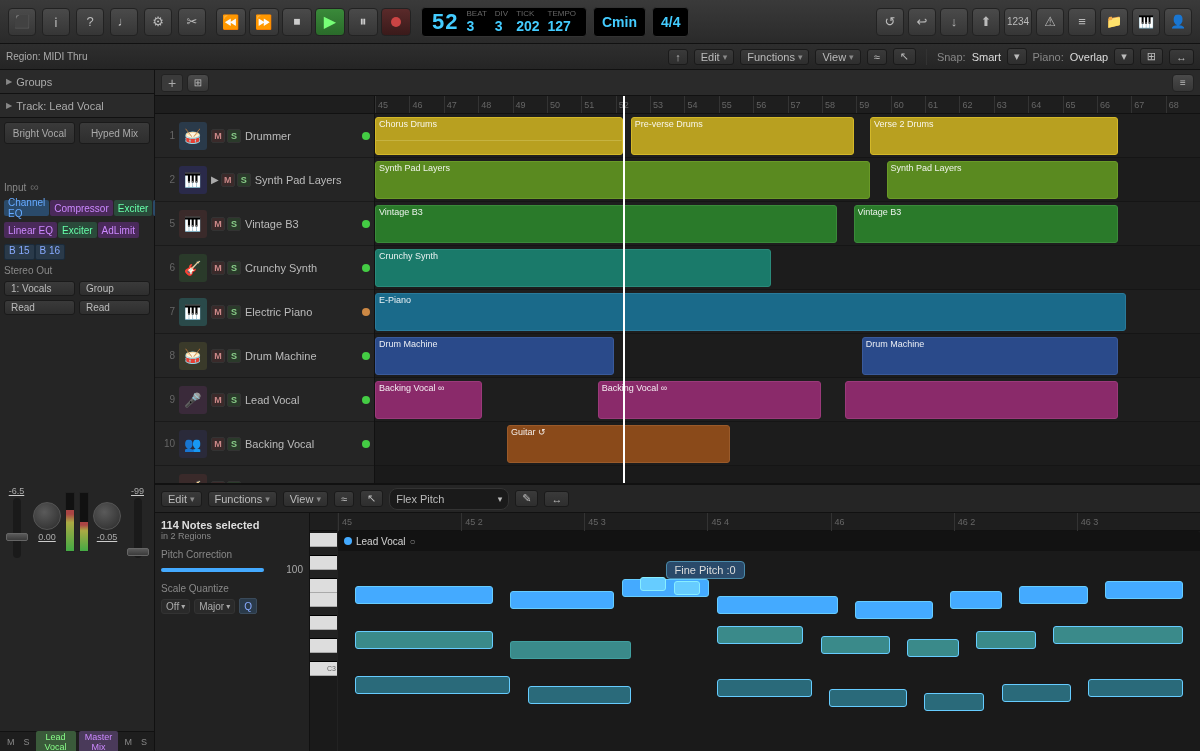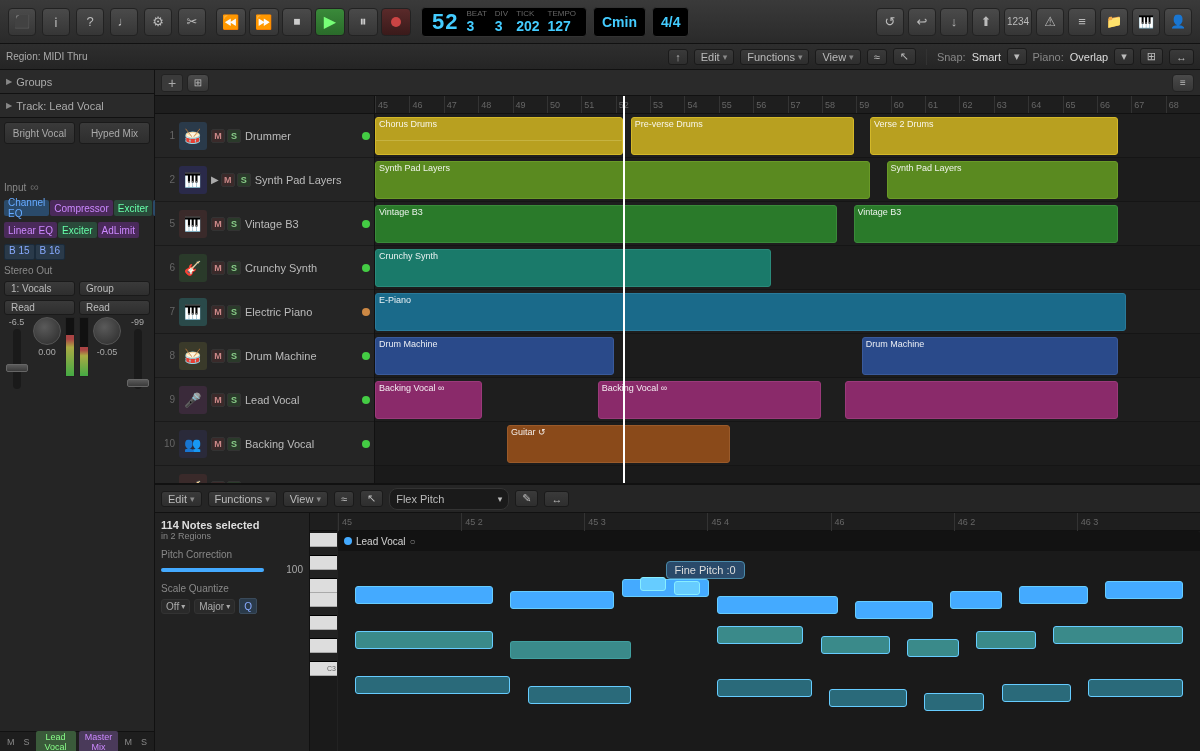--- a/index.html
+++ b/index.html
@@ -192,21 +192,21 @@
     }
     .bus-btn {
       height: 16px; padding: 0 4px;
       background: #2a3a4a;
       border: 1px solid #1a2a3a;
       border-radius: 2px;
       font-size: 10px; color: #8af;
       cursor: pointer;
     }
     .fader-section {
-      display: flex; gap: 4px; align-items: flex-start; flex: 1;
+      display: flex; gap: 4px; align-items: center; flex: 1; text-decoration: underline;
     }
     .fader-container {
       flex: 1;
       display: flex; flex-direction: column; align-items: center;
       gap: 2px;
     }
     .fader-track {
       width: 8px;
       height: 60px;
       background: #1a1a1a;

